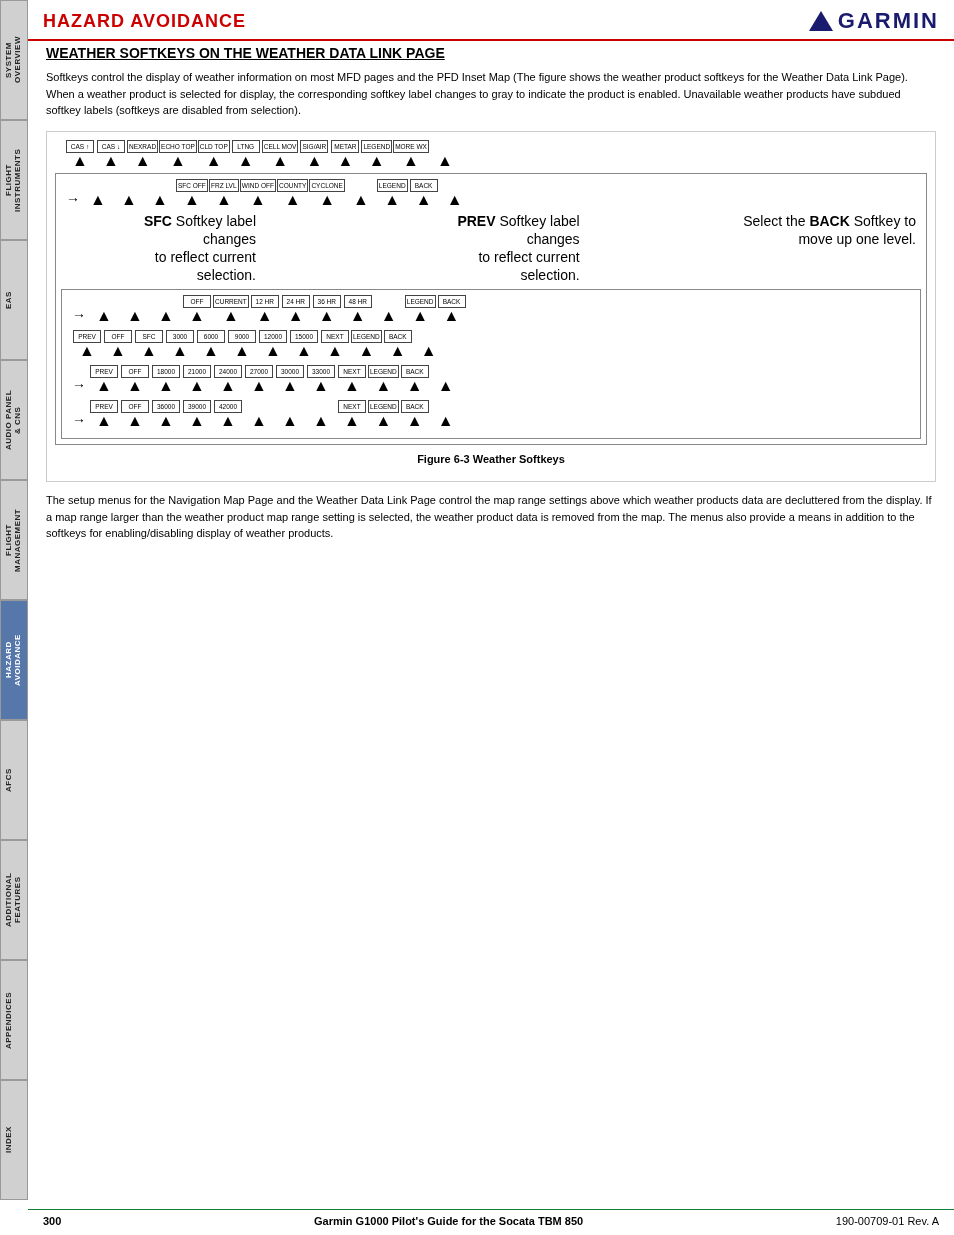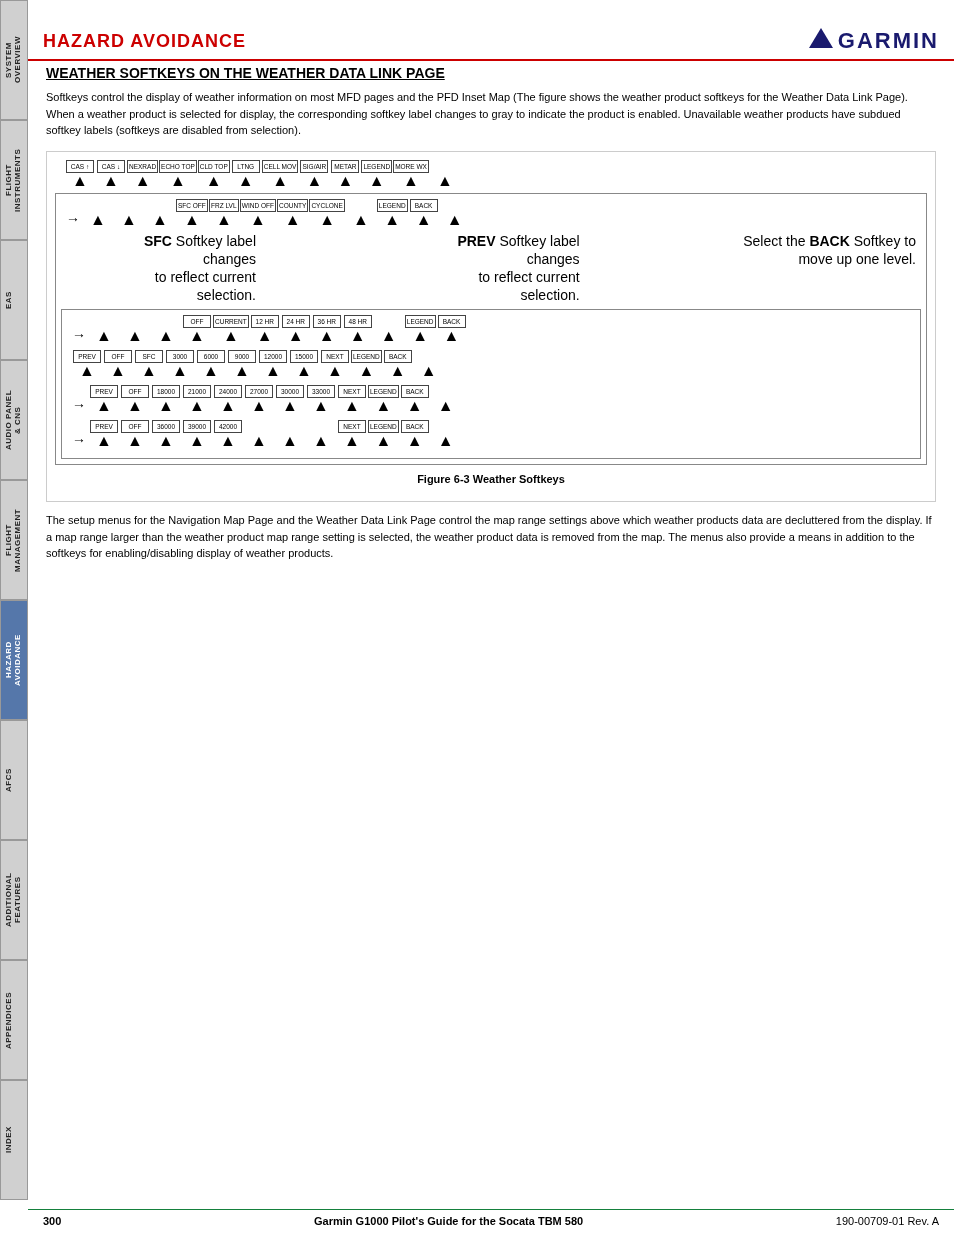--- a/index.html
+++ b/index.html
@@ -44,39 +44,39 @@
     }
 
     
     .main {
       position: absolute;
       left: 28px;
       top: 0;
       right: 0;
       bottom: 0;
       padding: 0;
-      margin-top: 20px;
     }
 
     
     .header {
       display: flex;
       align-items: center;
       justify-content: space-between;
       padding: 8px 15px 5px 15px;
       border-bottom: 2px solid #cc0000;
     }
     .header-title {
       font-size: 18px;
       font-weight: bold;
       color: #cc0000;
       letter-spacing: 1px;
     }
     .garmin-logo {
       display: flex;
+      align-items: center;
       gap: 5px;
     }
     .garmin-triangle {
       width: 0;
       height: 0;
       border-left: 12px solid transparent;
       border-right: 12px solid transparent;
       border-bottom: 20px solid #1a1a6e;
     }
     .garmin-text {
@@ -577,15 +577,15 @@
       <div class="figure-caption">Figure 6-3  Weather Softkeys</div>
 
     </div>
 
     <div class="bottom-text">The setup menus for the Navigation Map Page and the Weather Data Link Page control the map range settings above which weather products data are decluttered from the display.  If a map range larger than the weather product map range setting is selected, the weather product data is removed from the map.  The menus also provide a means in addition to the softkeys for enabling/disabling display of weather products.</div>
   </div>
 </div>
 
 <div class="footer">
   <div class="footer-left">300</div>
-  <div class="footer-center">Garmin G1000 Pilot's Guide for the Socata TBM 580</div>
+  <div class="footer-center">Garmin G1000 Pilot's Guide for the Socata TBM 850</div>
   <div class="footer-right">190-00709-01  Rev. A</div>
 </div>
 
 </body></html>

